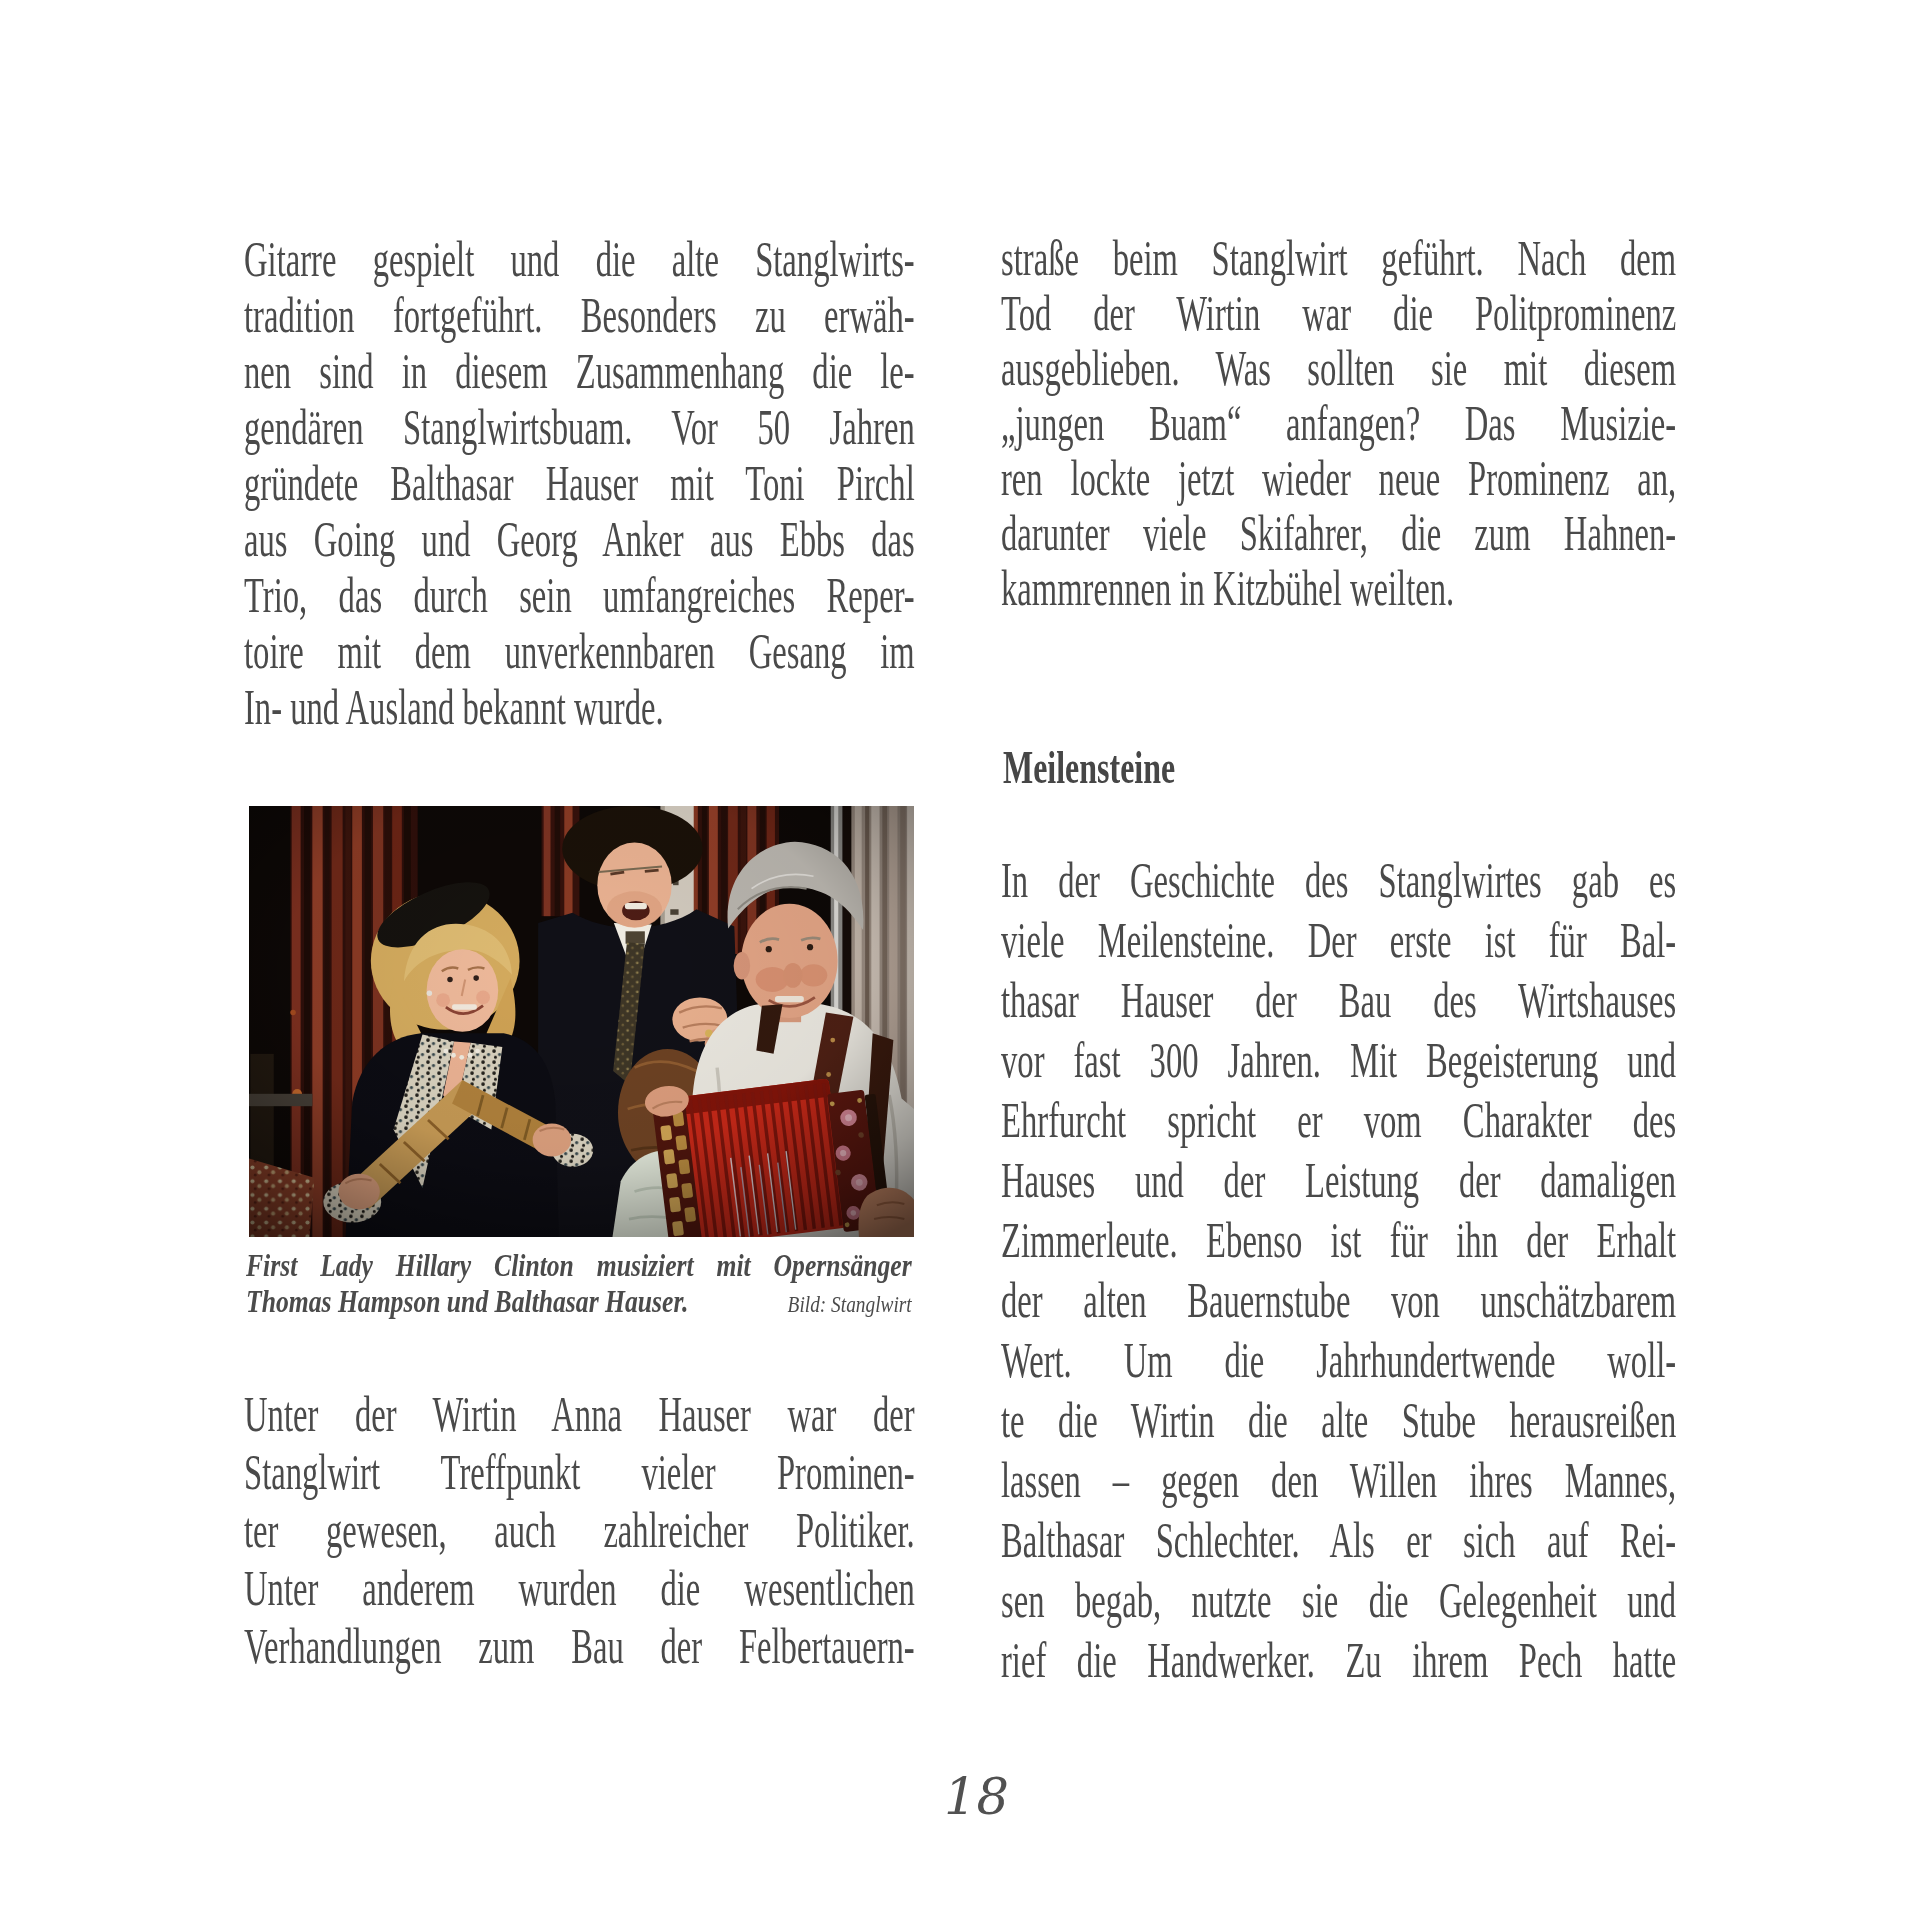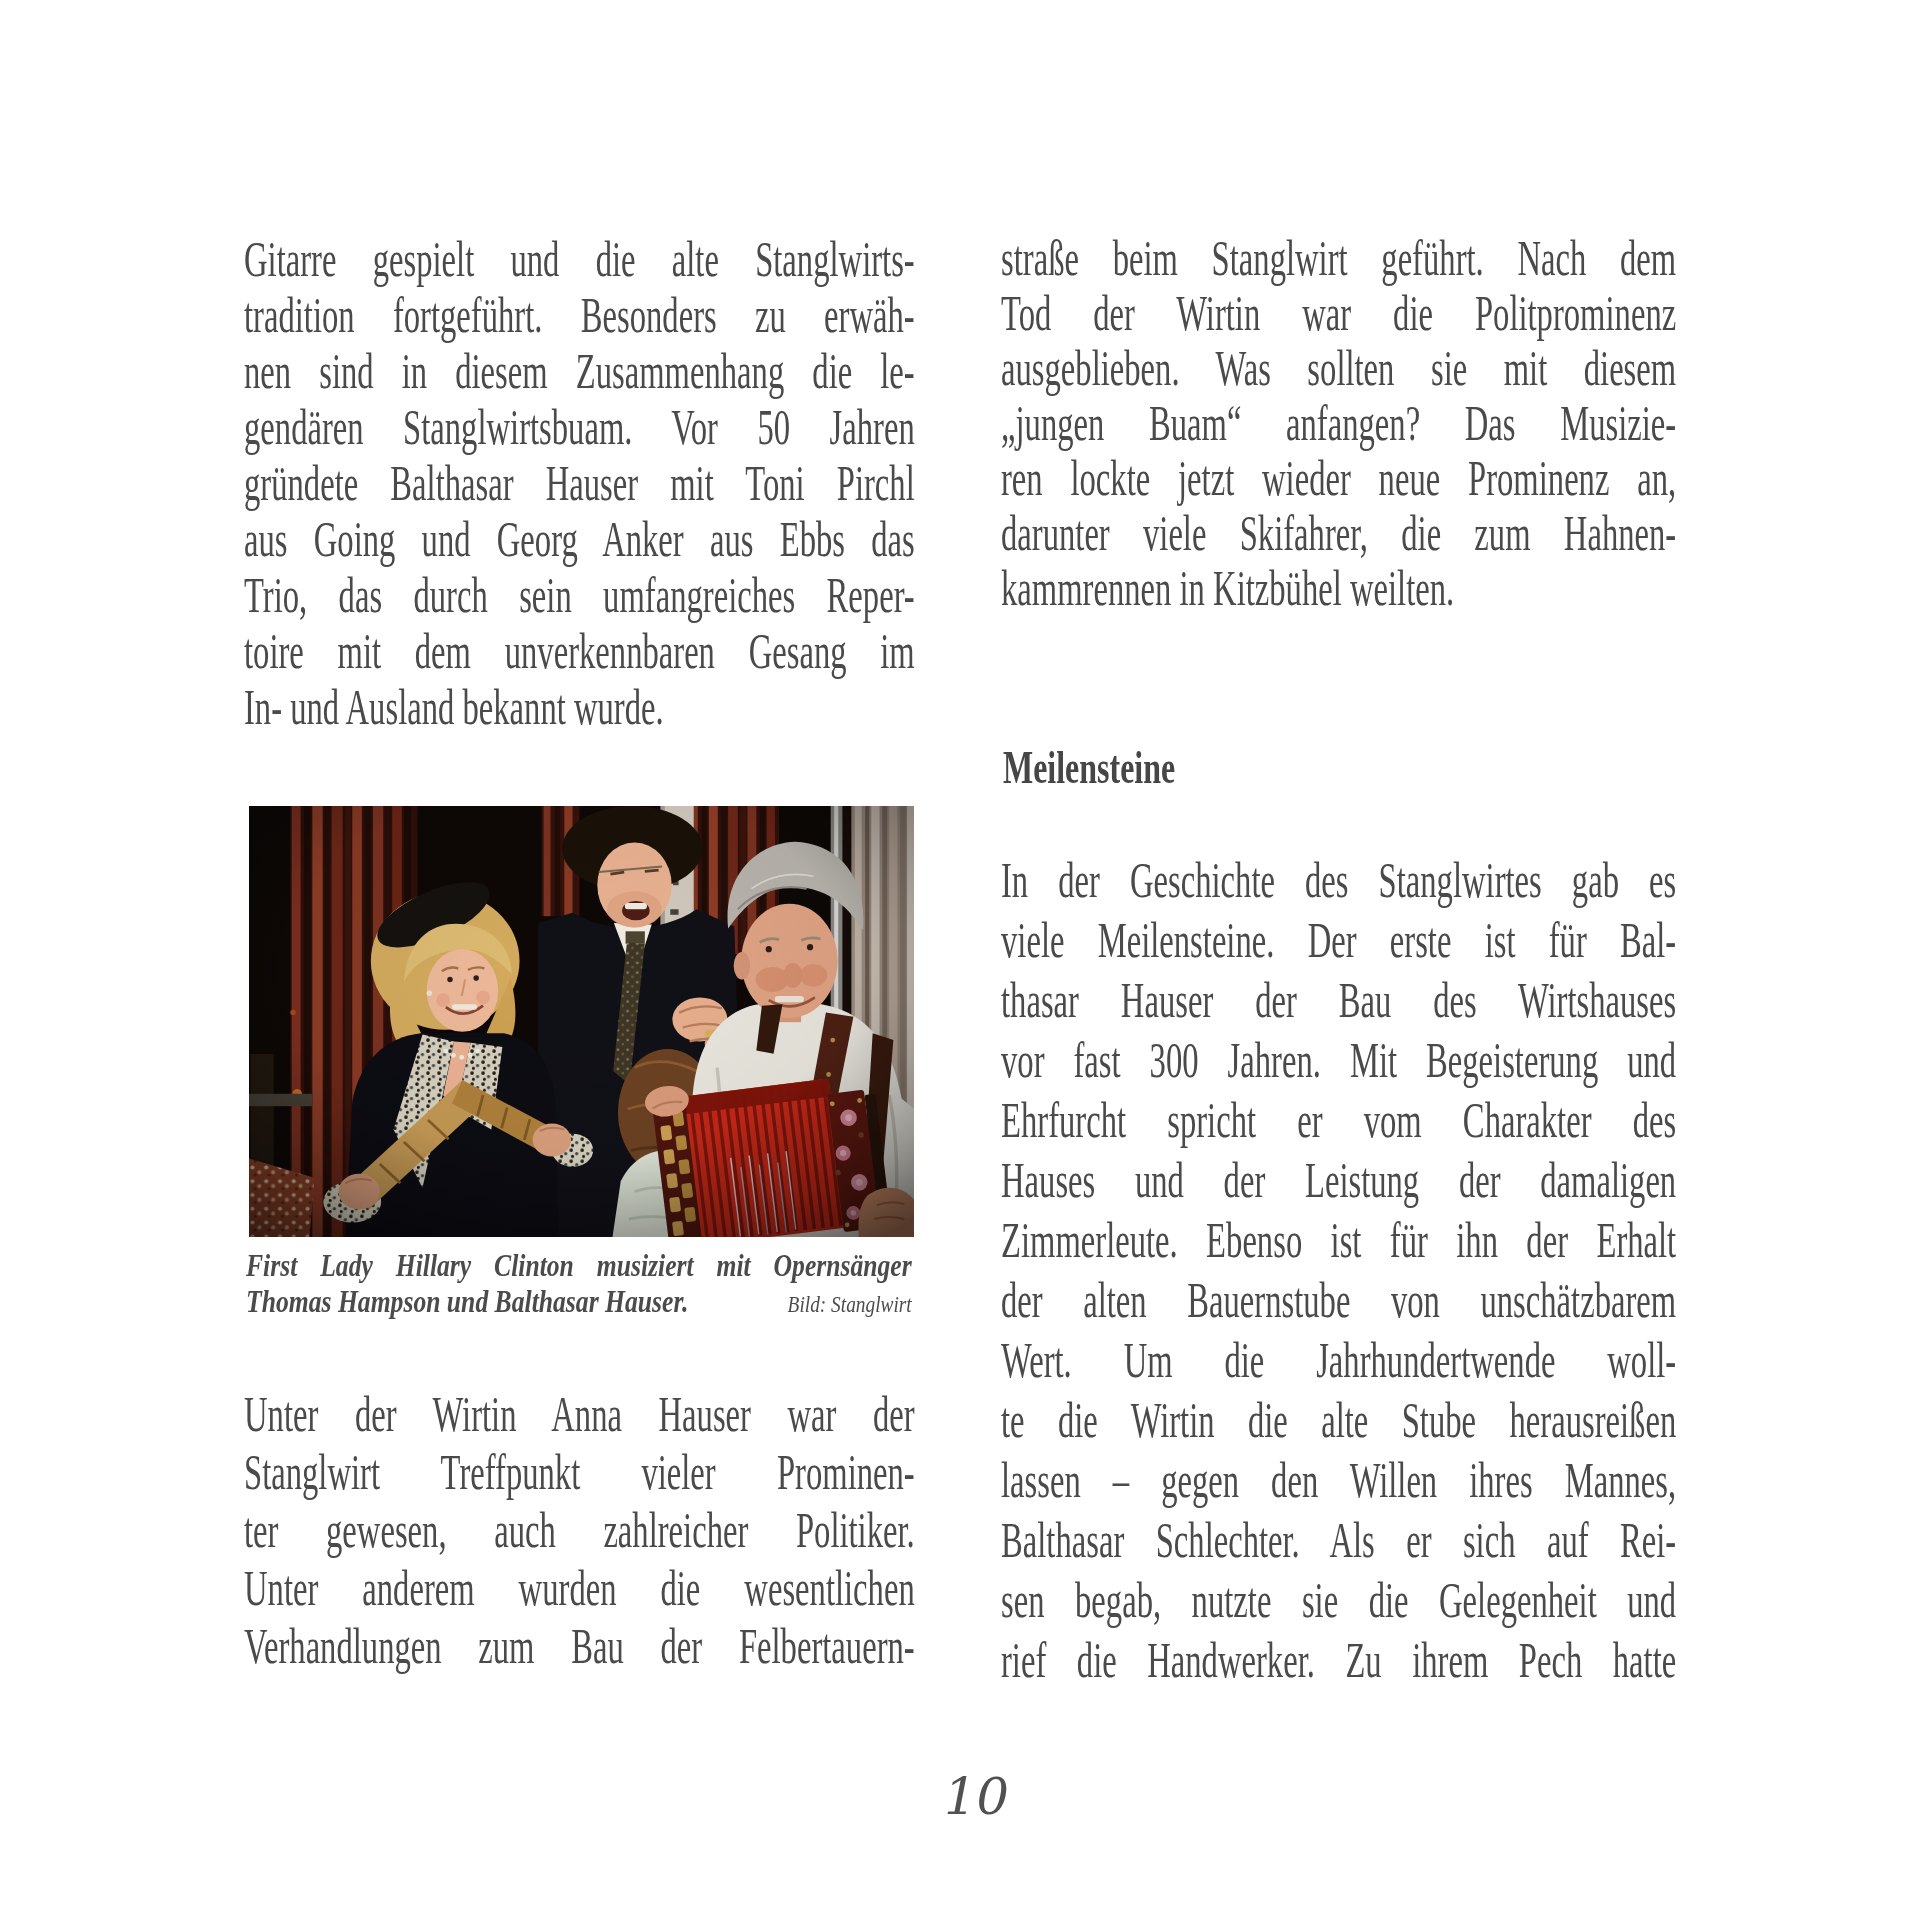--- a/index.html
+++ b/index.html
@@ -401,16 +401,16 @@
       <div class="tline">Zimmerleute. Ebenso ist für ihn der Erhalt</div>
       <div class="tline">der alten Bauernstube von unschätzbarem</div>
       <div class="tline">Wert. Um die Jahrhundertwende woll-</div>
       <div class="tline">te die Wirtin die alte Stube herausreißen</div>
       <div class="tline">lassen – gegen den Willen ihres Mannes,</div>
       <div class="tline">Balthasar Schlechter. Als er sich auf Rei-</div>
       <div class="tline">sen begab, nutzte sie die Gelegenheit und</div>
       <div class="tline">rief die Handwerker. Zu ihrem Pech hatte</div>
     </div>
 
-  <div class="page-number">10</div>
+  <div class="page-number">18</div>
 
 </div>
 
 
 </body></html>

